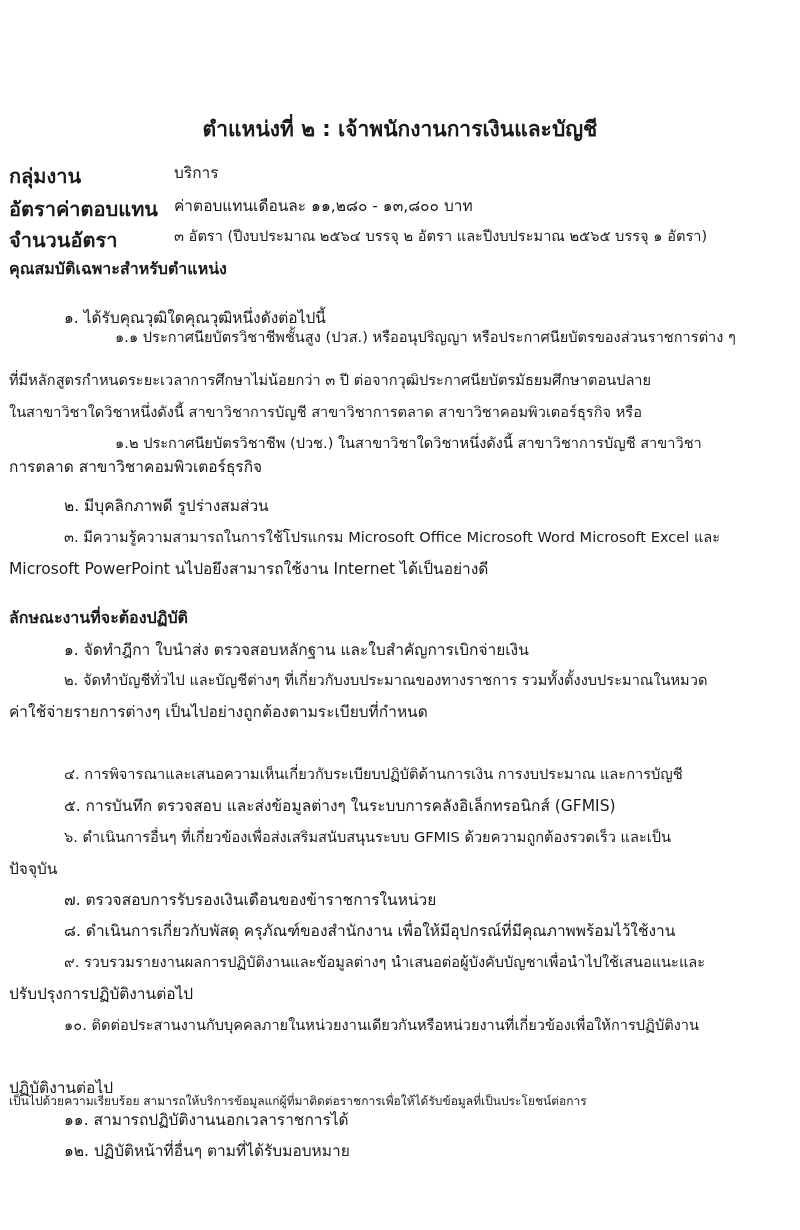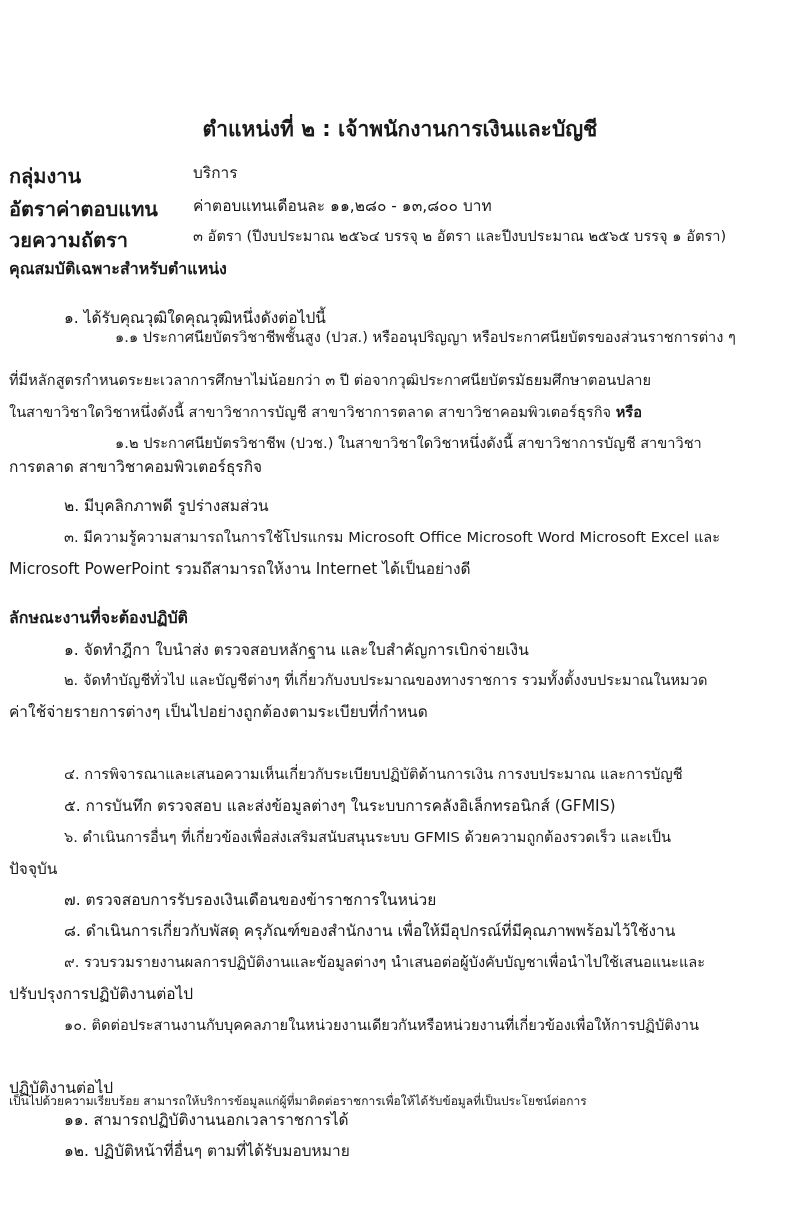--- a/index.html
+++ b/index.html
@@ -13,63 +13,63 @@
       position: relative;
       overflow: hidden;
     }
     .page { position: absolute; left: 0; top: 0; width: 800px; height: 1230px; }
     .title {
       position: absolute; top: 112px; left: 0; width: 800px;
       text-align: center; font-weight: bold; font-size: 21px;
     }
     .info-row { position: absolute; left: 9px; width: 790px; height: 26px; }
     .info-label { position: absolute; left: 0; font-weight: bold; font-size: 20px; }
-    .info-value { position: absolute; left: 165px; white-space: nowrap; font-size: 15.5px; margin-left: 19px; }
+    .info-value { position: absolute; left: 165px; white-space: nowrap; font-size: 15.5px; }
     .section-heading {
       position: absolute; left: 9px; font-weight: bold; font-size: 16px;
     }
     .line { position: absolute; white-space: nowrap; }
     .ind1 { left: 64px; }
     .ind0 { left: 9px; }
-    .bold { font-weight: bold; }
+    .bold { font-weight: normal; }
   </style>
 </head>
 <body>
 
 <div class="page">
 
   <div class="title">ตำแหน่งที่ ๒ : เจ้าพนักงานการเงินและบัญชี</div>
 
   <div class="info-row" style="top:160px">
     <span class="info-label">กลุ่มงาน</span>
     <span class="info-value">บริการ</span>
   </div>
   <div class="info-row" style="top:193px">
     <span class="info-label">อัตราค่าตอบแทน</span>
     <span class="info-value">ค่าตอบแทนเดือนละ ๑๑,๒๘๐ - ๑๓,๘๐๐ บาท</span>
   </div>
   <div class="info-row" style="top:224px">
-    <span class="info-label">วยความถัตรา</span>
+    <span class="info-label">จำนวนอัตรา</span>
     <span class="info-value" style="font-size:14.6px">๓ อัตรา (ปีงบประมาณ ๒๕๖๔ บรรจุ ๒ อัตรา และปีงบประมาณ ๒๕๖๕ บรรจุ ๑ อัตรา)</span>
   </div>
 
   <div class="section-heading" style="top:256px">คุณสมบัติเฉพาะสำหรับตำแหน่ง</div>
 
   <div class="line ind1" style="top:305px">๑. ได้รับคุณวุฒิใดคุณวุฒิหนึ่งดังต่อไปนี้</div>
   <div class="line" style="top:325px; left:115px; font-size:14.6px">๑.๑ ประกาศนียบัตรวิชาชีพชั้นสูง (ปวส.) หรืออนุปริญญา หรือประกาศนียบัตรของส่วนราชการต่าง ๆ</div>
   <div class="line ind0" style="top:368px; font-size:14.6px">ที่มีหลักสูตรกำหนดระยะเวลาการศึกษาไม่น้อยกว่า ๓ ปี ต่อจากวุฒิประกาศนียบัตรมัธยมศึกษาตอนปลาย</div>
   <div class="line ind0" style="top:400px; font-size:14.6px">
     <span>ในสาขาวิชาใดวิชาหนึ่งดังนี้ สาขาวิชาการบัญชี สาขาวิชาการตลาด  สาขาวิชาคอมพิวเตอร์ธุรกิจ</span>
     <span class="bold">หรือ</span>
   </div>
   <div class="line" style="top:431px; left:115px; font-size:14.6px">๑.๒ ประกาศนียบัตรวิชาชีพ (ปวช.) ในสาขาวิชาใดวิชาหนึ่งดังนี้ สาขาวิชาการบัญชี สาขาวิชา</div>
   <div class="line ind0" style="top:454px">การตลาด  สาขาวิชาคอมพิวเตอร์ธุรกิจ</div>
   <div class="line ind1" style="top:493px">๒. มีบุคลิกภาพดี รูปร่างสมส่วน</div>
   <div class="line ind1" style="top:525px; font-size:14.6px">๓. มีความรู้ความสามารถในการใช้โปรแกรม Microsoft Office Microsoft Word Microsoft Excel และ</div>
-  <div class="line ind0" style="top:556px">Microsoft PowerPoint รวมถึสามารถให้งาน Internet ได้เป็นอย่างดี</div>
+  <div class="line ind0" style="top:556px">Microsoft PowerPoint นไปอยึงสามารถใช้งาน Internet ได้เป็นอย่างดี</div>
 
   <div class="section-heading" style="top:605px">ลักษณะงานที่จะต้องปฏิบัติ</div>
 
   <div class="line ind1" style="top:637px">๑. จัดทำฎีกา ใบนำส่ง ตรวจสอบหลักฐาน และใบสำคัญการเบิกจ่ายเงิน</div>
   <div class="line ind1" style="top:668px; font-size:14.6px">๒. จัดทำบัญชีทั่วไป และบัญชีต่างๆ ที่เกี่ยวกับงบประมาณของทางราชการ รวมทั้งตั้งงบประมาณในหมวด</div>
   <div class="line ind0" style="top:699px">ค่าใช้จ่ายรายการต่างๆ เป็นไปอย่างถูกต้องตามระเบียบที่กำหนด</div>
   <div class="line ind1" style="top:762px; font-size:14.6px">๔. การพิจารณาและเสนอความเห็นเกี่ยวกับระเบียบปฏิบัติด้านการเงิน การงบประมาณ และการบัญชี</div>
   <div class="line ind1" style="top:793px">๕. การบันทึก ตรวจสอบ และส่งข้อมูลต่างๆ ในระบบการคลังอิเล็กทรอนิกส์ (GFMIS)</div>
   <div class="line ind1" style="top:825px; font-size:14.6px">๖. ดำเนินการอื่นๆ ที่เกี่ยวข้องเพื่อส่งเสริมสนับสนุนระบบ GFMIS   ด้วยความถูกต้องรวดเร็ว และเป็น</div>
   <div class="line ind0" style="top:856px">ปัจจุบัน</div>

